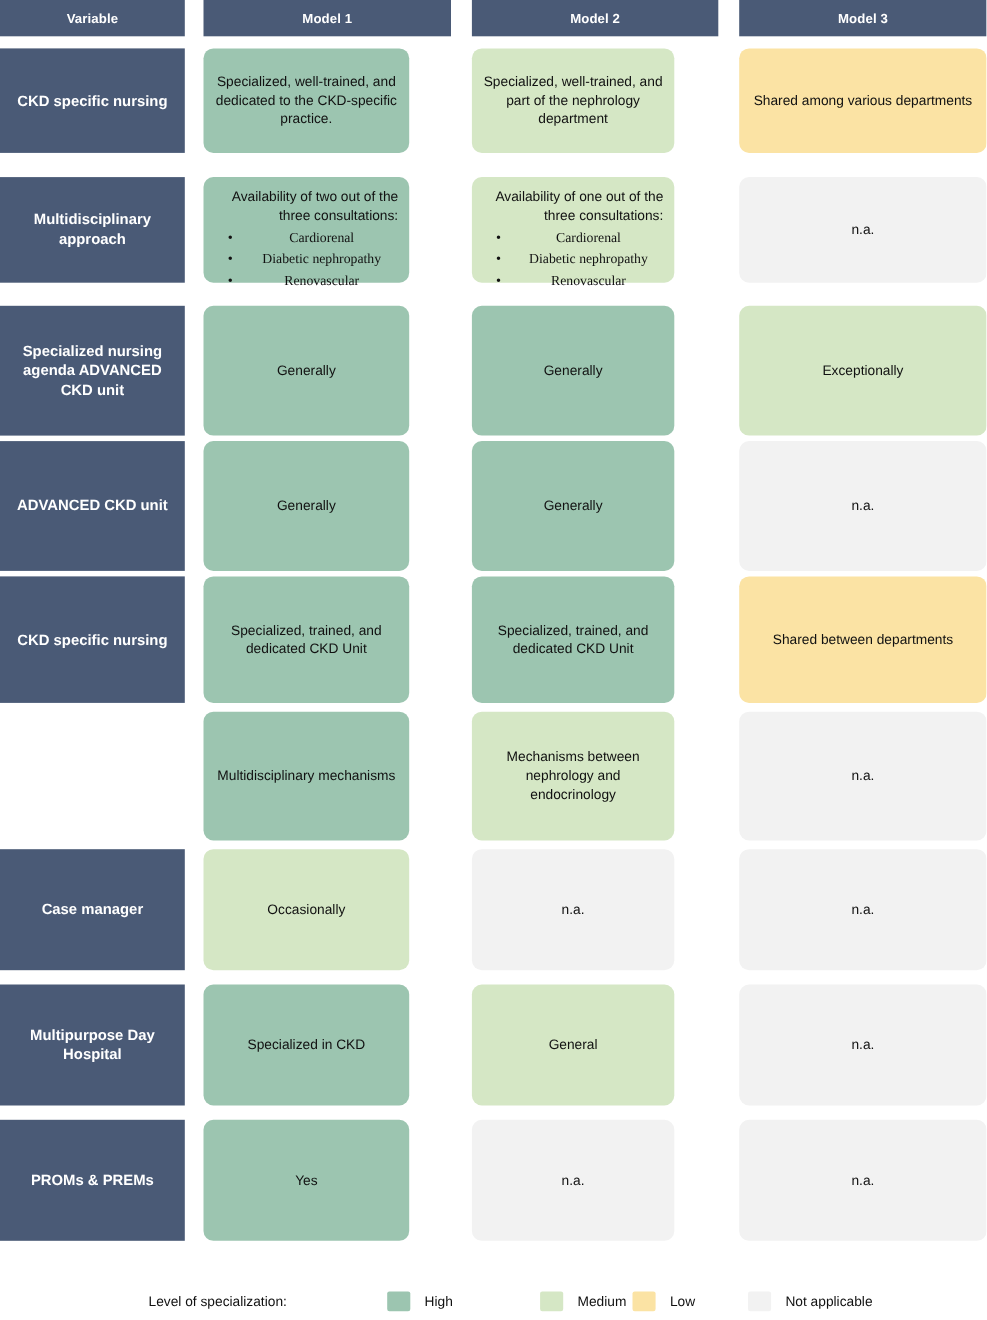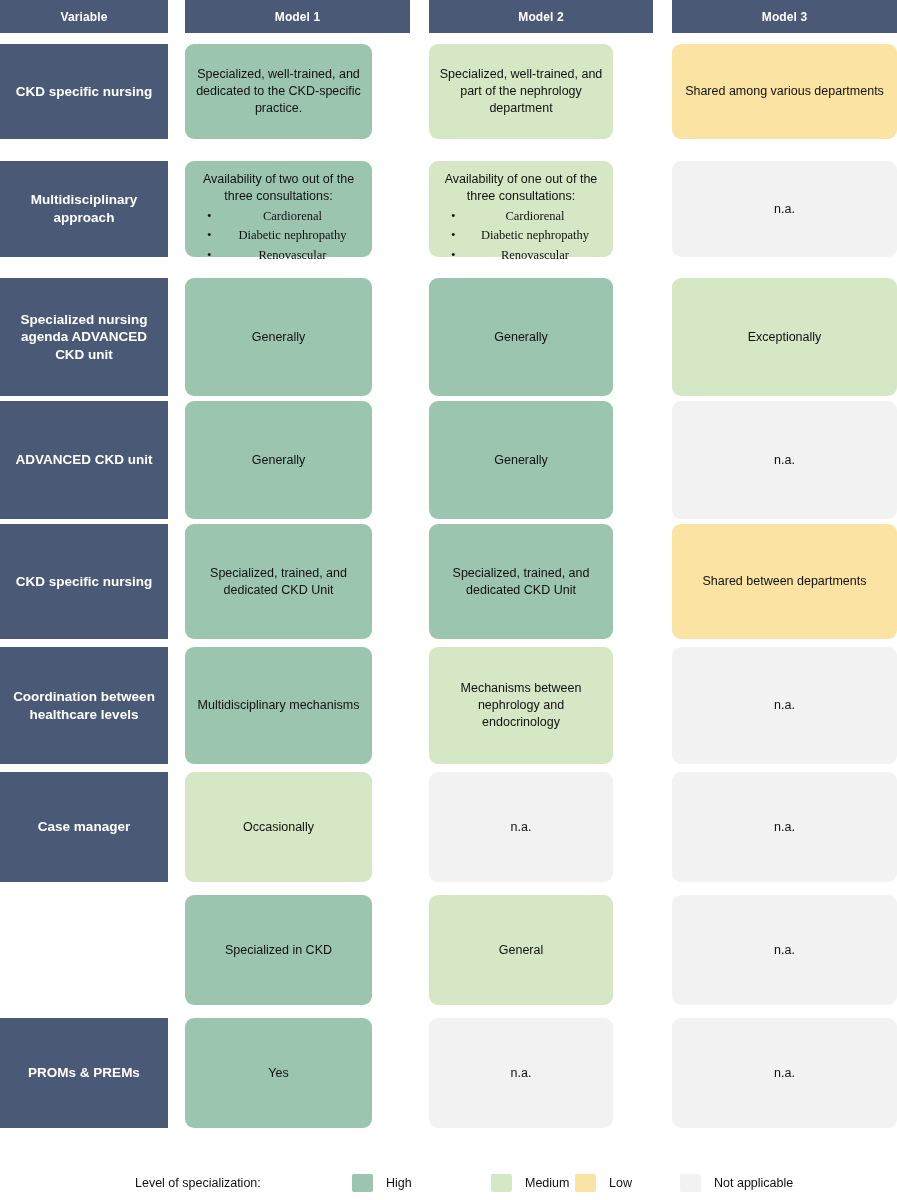--- a/index.html
+++ b/index.html
@@ -86,21 +86,21 @@
   .lv-medium { background: #d5e7c5; }
   .lv-low    { background: #fbe3a4; }
   .lv-na     { background: #f2f2f2; }
 
   .cell.bulleted {
     display: block;
     padding: 10px 10px 8px 10px;
   }
   .cell .lead {
     display: block;
-    text-align: center;
+    text-align: right;
     margin-bottom: 2px;
   }
   .cell ul {
     list-style: none;
     margin: 0;
     padding: 0 0 0 10px;
     text-align: center;
     font-family: Liberation Serif, serif;
   }
   .cell ul li {
@@ -209,34 +209,34 @@
   </div>
 
   <div class="row" style="top:524px;height:115px;">
     <div class="varcell">CKD specific nursing</div>
     <div class="cell m1 lv-high">Specialized, trained, and dedicated CKD  Unit</div>
     <div class="cell m2 lv-high">Specialized, trained, and dedicated CKD  Unit</div>
     <div class="cell m3 lv-low">Shared between departments</div>
   </div>
 
   <div class="row" style="top:647px;height:117px;">
-    <div class="varcell">Coordination between healthcare levels</div>
     <div class="cell m1 lv-high">Multidisciplinary mechanisms</div>
     <div class="cell m2 lv-medium">Mechanisms between nephrology and endocrinology</div>
     <div class="cell m3 lv-na">n.a.</div>
   </div>
 
   <div class="row" style="top:772px;height:110px;">
     <div class="varcell">Case manager</div>
     <div class="cell m1 lv-medium">Occasionally</div>
     <div class="cell m2 lv-na">n.a.</div>
     <div class="cell m3 lv-na">n.a.</div>
   </div>
 
   <div class="row" style="top:895px;height:110px;">
+    <div class="varcell">Multipurpose Day Hospital</div>
     <div class="cell m1 lv-high">Specialized in CKD</div>
     <div class="cell m2 lv-medium">General</div>
     <div class="cell m3 lv-na">n.a.</div>
   </div>
 
   <div class="row" style="top:1018px;height:110px;">
     <div class="varcell">PROMs &amp; PREMs</div>
     <div class="cell m1 lv-high">Yes</div>
     <div class="cell m2 lv-na">n.a.</div>
     <div class="cell m3 lv-na">n.a.</div>

